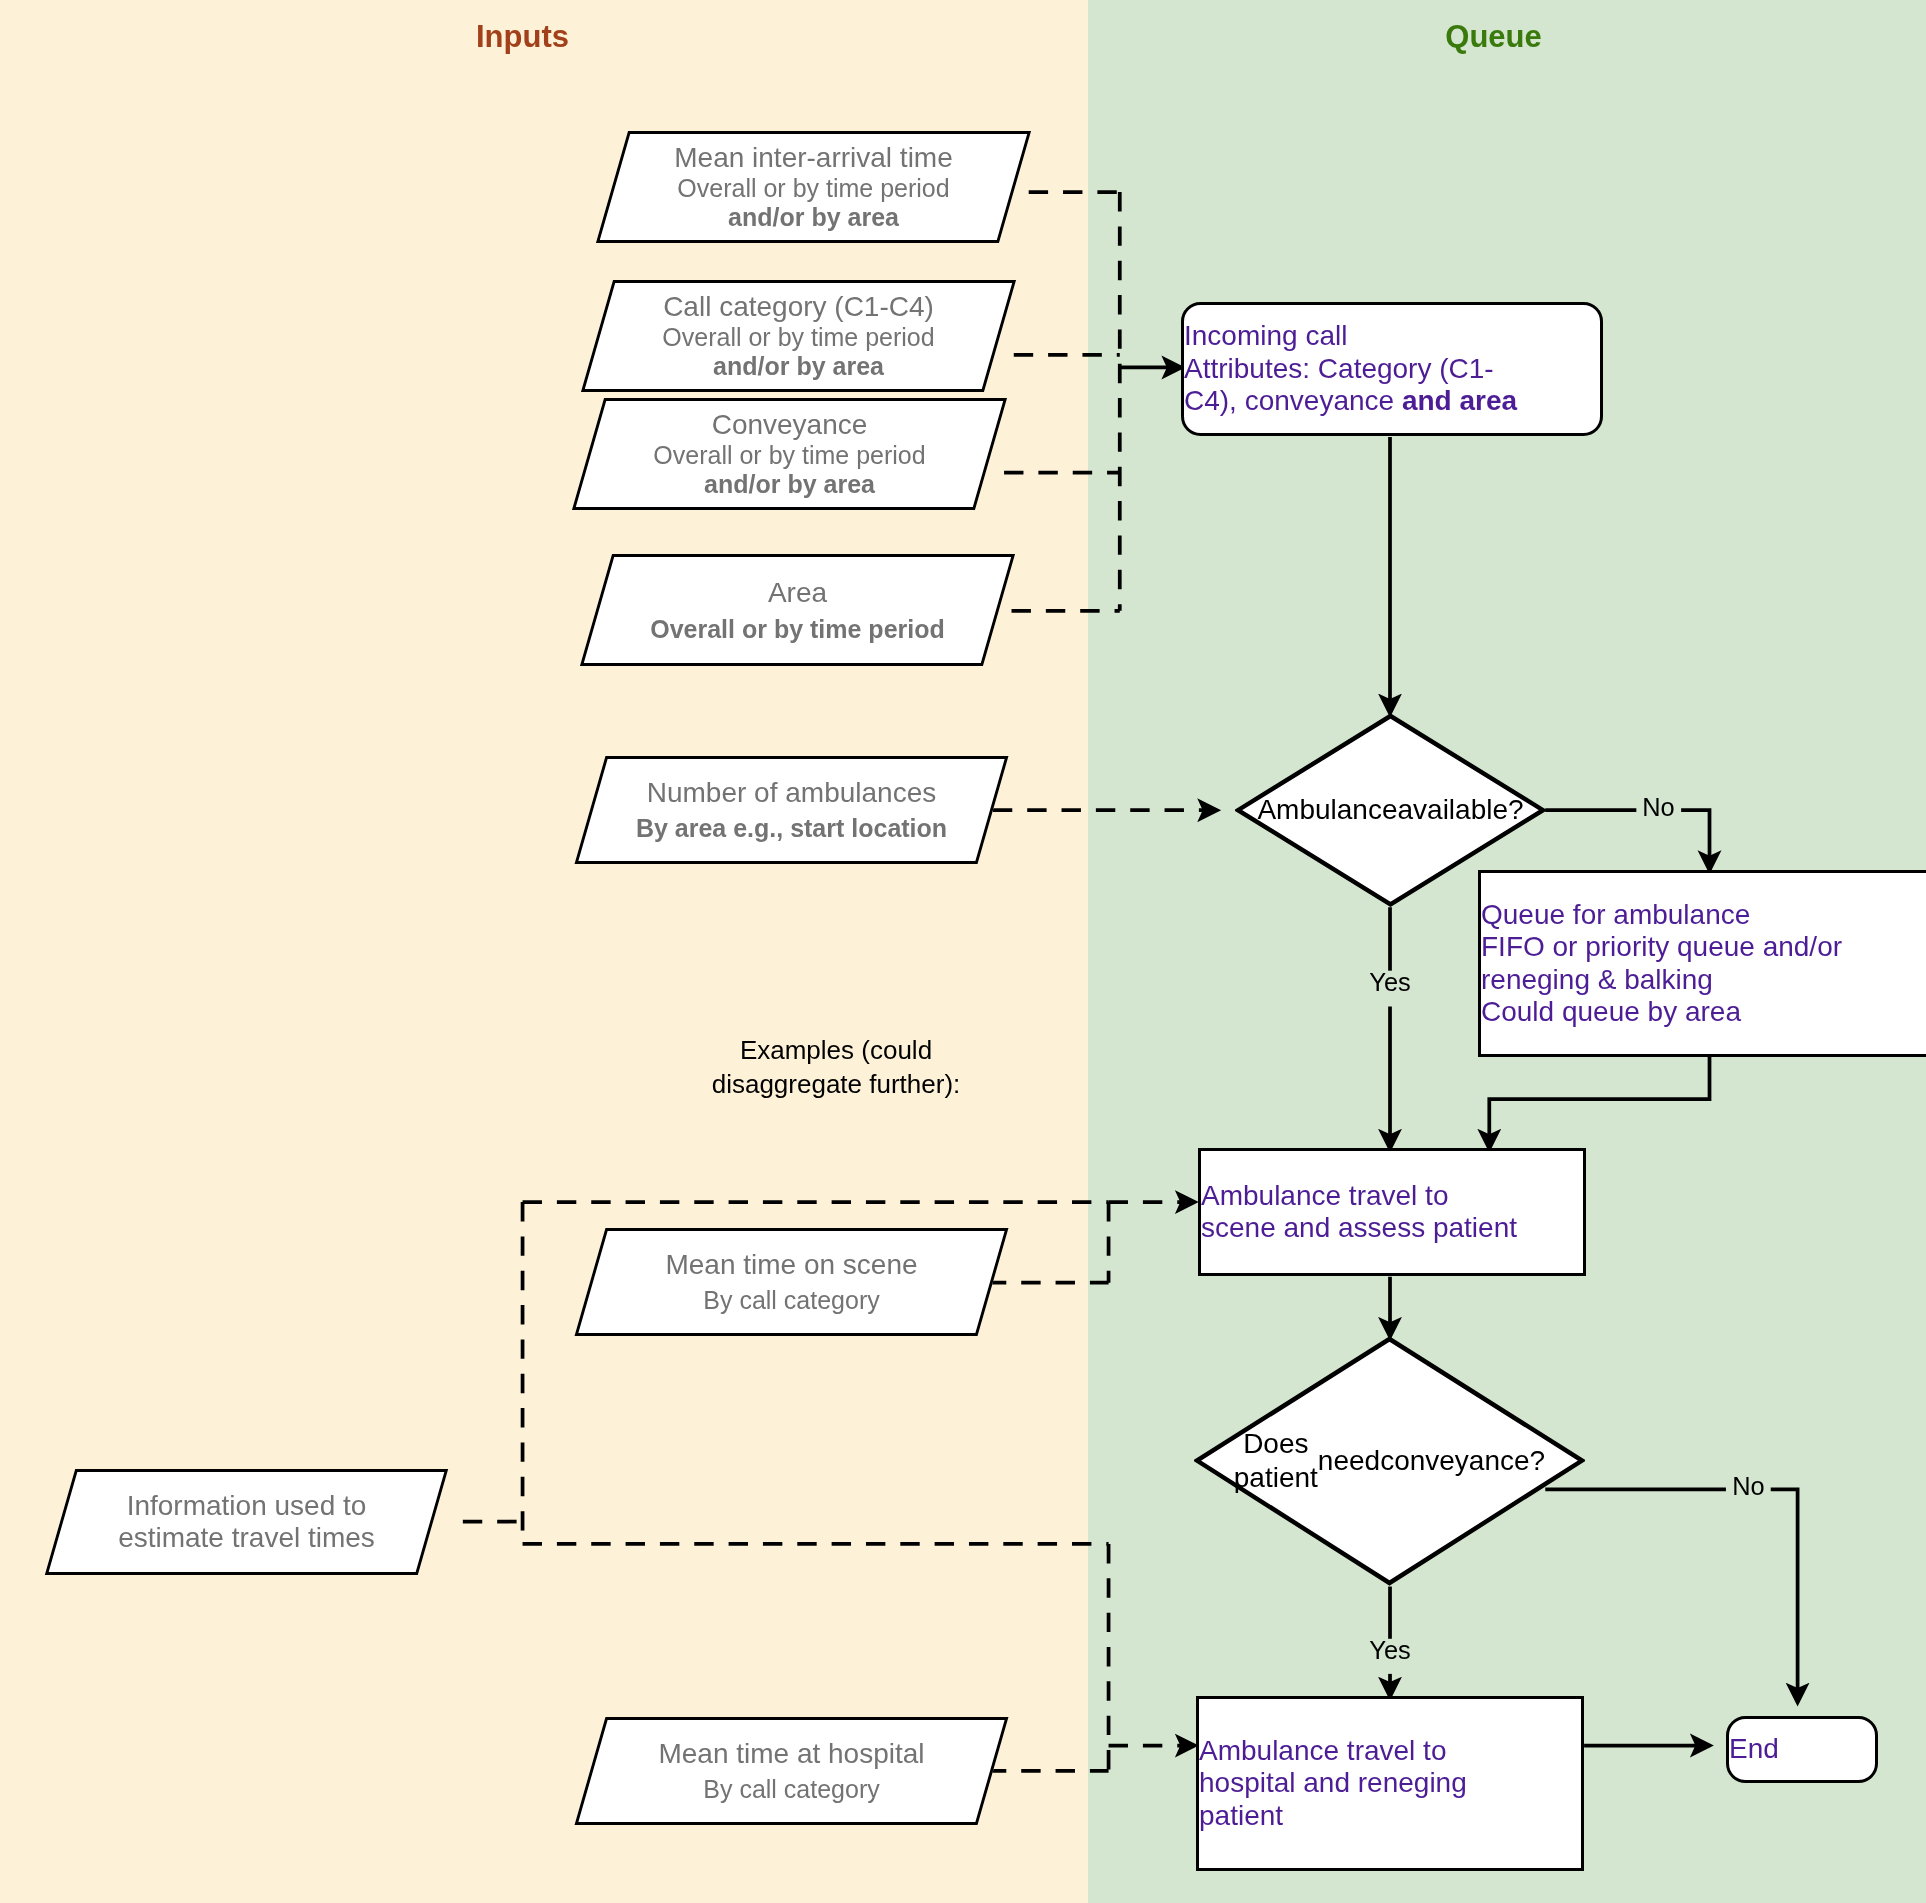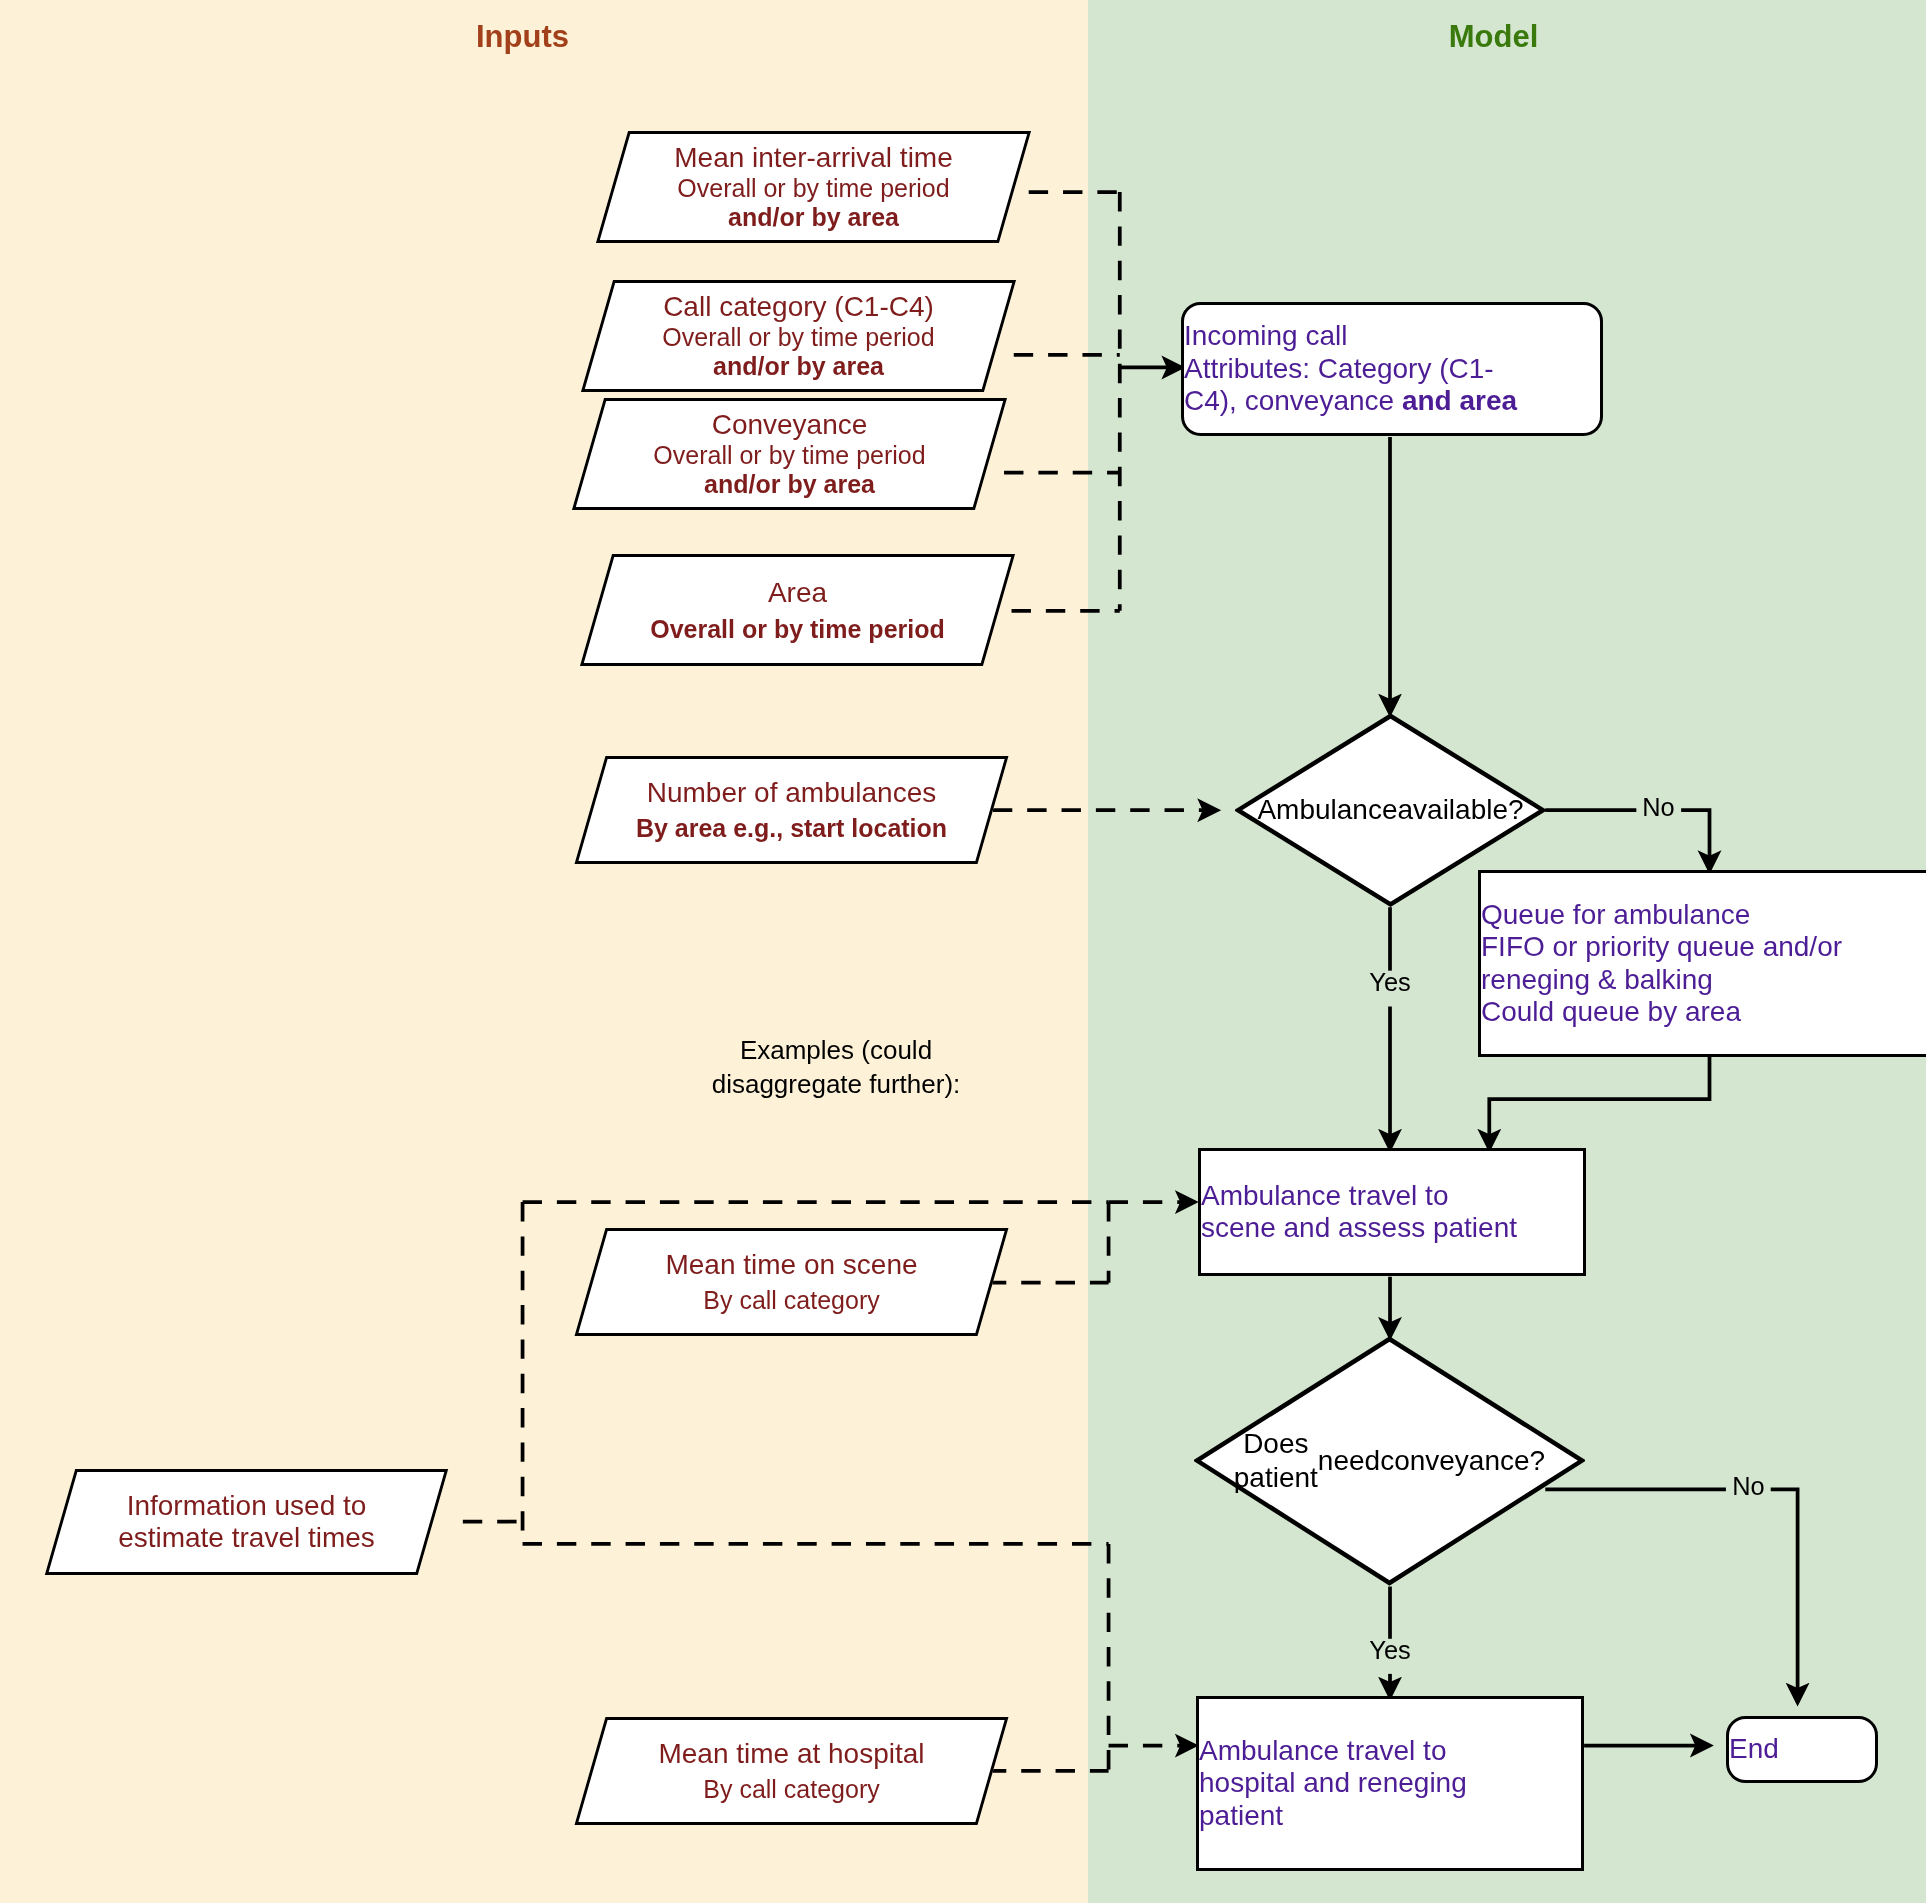--- a/index.html
+++ b/index.html
@@ -71,21 +71,21 @@
   }
   .para .txt {
     position: relative;
     width: 100%;
     height: 100%;
     display: flex;
     flex-direction: column;
     align-items: center;
     justify-content: center;
     text-align: center;
-    color: #7f1d1d;
+    color: #737373;
   }
 
   
   .diamond {
     position: absolute;
   }
   .diamond .dshape {
     position: absolute;
     left: 0; top: 0; right: 0; bottom: 0;
   }
@@ -190,21 +190,21 @@
       <path d="M 2372 1995 L 2408 1995 L 2408 2280" marker-end="url(#arrow)"></path>
 
       <path d="M 1862 2125 L 1862 2195"></path>
       <path d="M 1862 2242 L 1862 2272" marker-end="url(#arrow)"></path>
 
       <path d="M 2122 2338 L 2290 2338" marker-end="url(#arrow)"></path>
     </g>
   </svg>
 
   <div class="col-header" id="hdr-inputs" style="left:373px; top:18.7px; width:299px;">Inputs</div>
-  <div class="col-header" id="hdr-model" style="left:1344px; top:18.7px; width:299px;">Model</div>
+  <div class="col-header" id="hdr-model" style="left:1344px; top:18.7px; width:299px;">Queue</div>
 
   <div class="para" style="left:612px; top:131px; width:403px; height:112px;">
     <div class="skew"></div>
     <div class="txt">
       <span class="ln t-main">Mean inter-arrival time</span>
       <span class="ln t-sub">Overall or by time period</span>
       <span class="ln t-bold">and/or by area</span>
     </div>
   </div>
 

